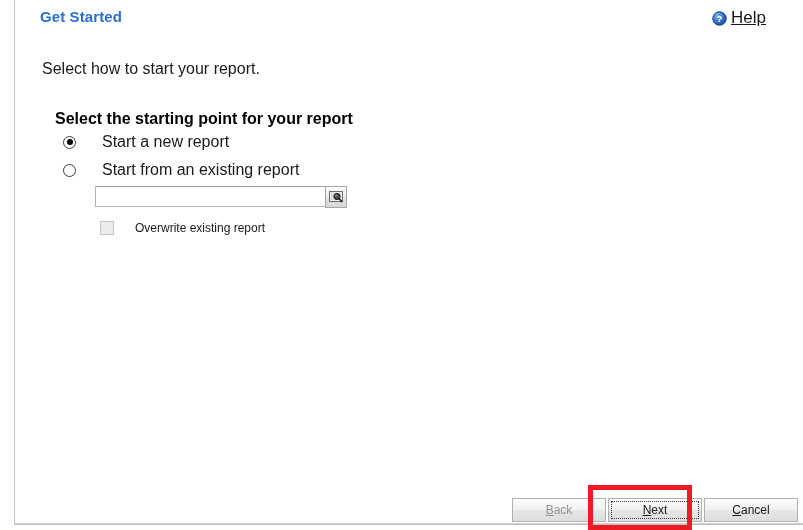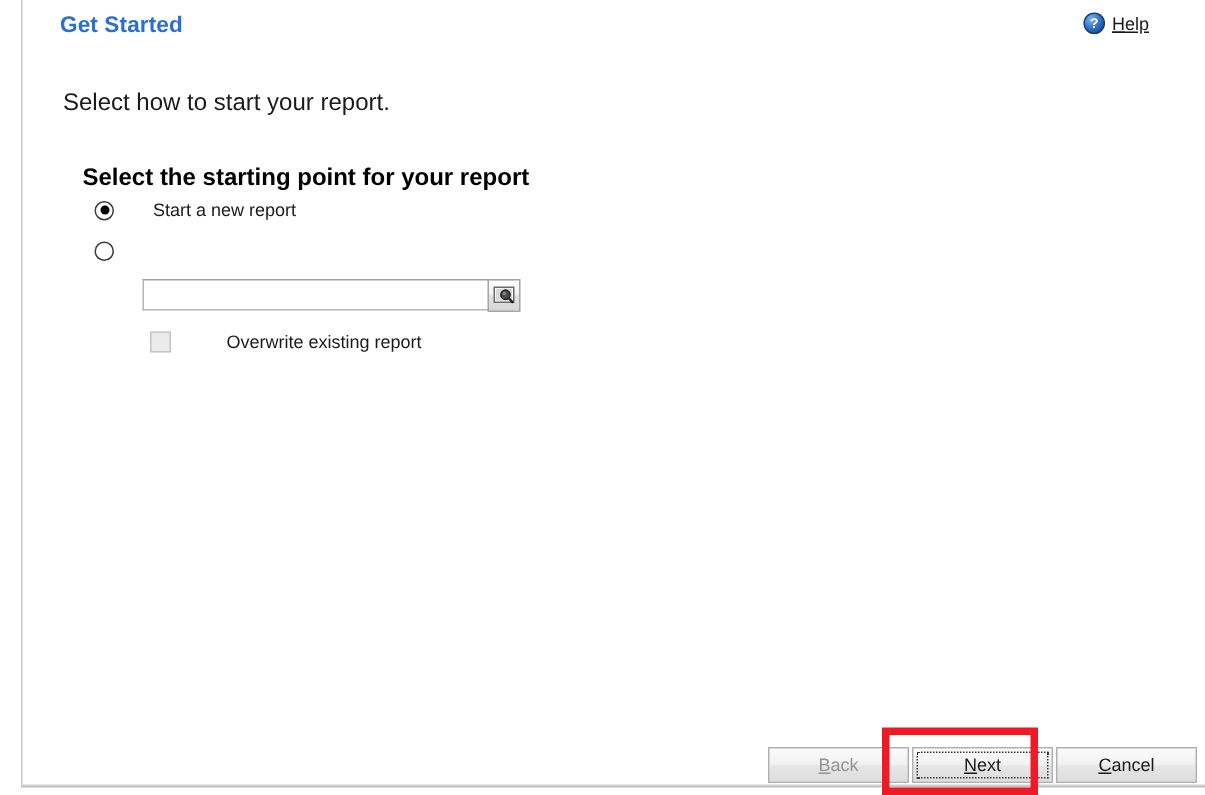--- a/index.html
+++ b/index.html
@@ -51,21 +51,21 @@
     gap: 4px;
     cursor: pointer;
     text-decoration: none;
   }
   .help-icon {
     width: 15px;
     height: 15px;
     display: block;
   }
   .help-label {
-    font-size: 12px;
+    font-size: 17px;
     color: #1a1a1a;
     text-decoration: underline;
   }
   .help-label .akey { text-decoration: underline; }
 
   
   .intro-text {
     position: absolute;
     left: 27px;
     top: 60px;
@@ -107,21 +107,21 @@
     left: 50%;
     top: 50%;
     width: 6px;
     height: 6px;
     margin: -3px 0 0 -3px;
     border-radius: 50%;
     background: #000000;
   }
   .opt-label {
     margin-left: 26px;
-    font-size: 12px;
+    font-size: 16px;
     color: #1a1a1a;
     white-space: nowrap;
   }
 
   
   .picker {
     position: absolute;
     left: 80px;
     top: 186px;
     width: 254px;
@@ -158,21 +158,20 @@
     justify-content: center;
   }
   .browse-btn svg { display: block; }
 
   
   .check-row {
     position: absolute;
     left: 85px;
     top: 221px;
     display: flex;
-    gap: 16px;
   }
   .checkbox {
     width: 14px;
     height: 14px;
     box-sizing: border-box;
     border: 1px solid #c4c4c4;
     background: #ebebeb;
     flex: 0 0 auto;
   }
   .check-label {
@@ -272,20 +271,21 @@
 
   <div class="group-heading">Select the starting point for your report</div>
 
   <div class="opt-row r1">
     <span class="radio checked"></span>
     <span class="opt-label">Start a new report</span>
   </div>
 
   <div class="opt-row r2">
     <span class="radio"></span>
+    <span class="opt-label">Start from an existing report</span>
   </div>
 
   <div class="picker">
     <input class="picker-input" type="text" placeholder="" value="" style="">
     <button class="browse-btn">
       <span>
         <svg width="16" height="16" viewBox="0 0 16 16" xmlns="http://www.w3.org/2000/svg">
           <rect x="1.5" y="2.5" width="13" height="10" fill="#ffffff" stroke="#6b6b6b" stroke-width="1"></rect>
           <rect x="2.5" y="3.5" width="11" height="8" fill="#d8d8d8"></rect>
           <circle cx="9" cy="7.5" r="3.1" fill="#4a4a4a" stroke="#1f1f1f" stroke-width="1"></circle>

